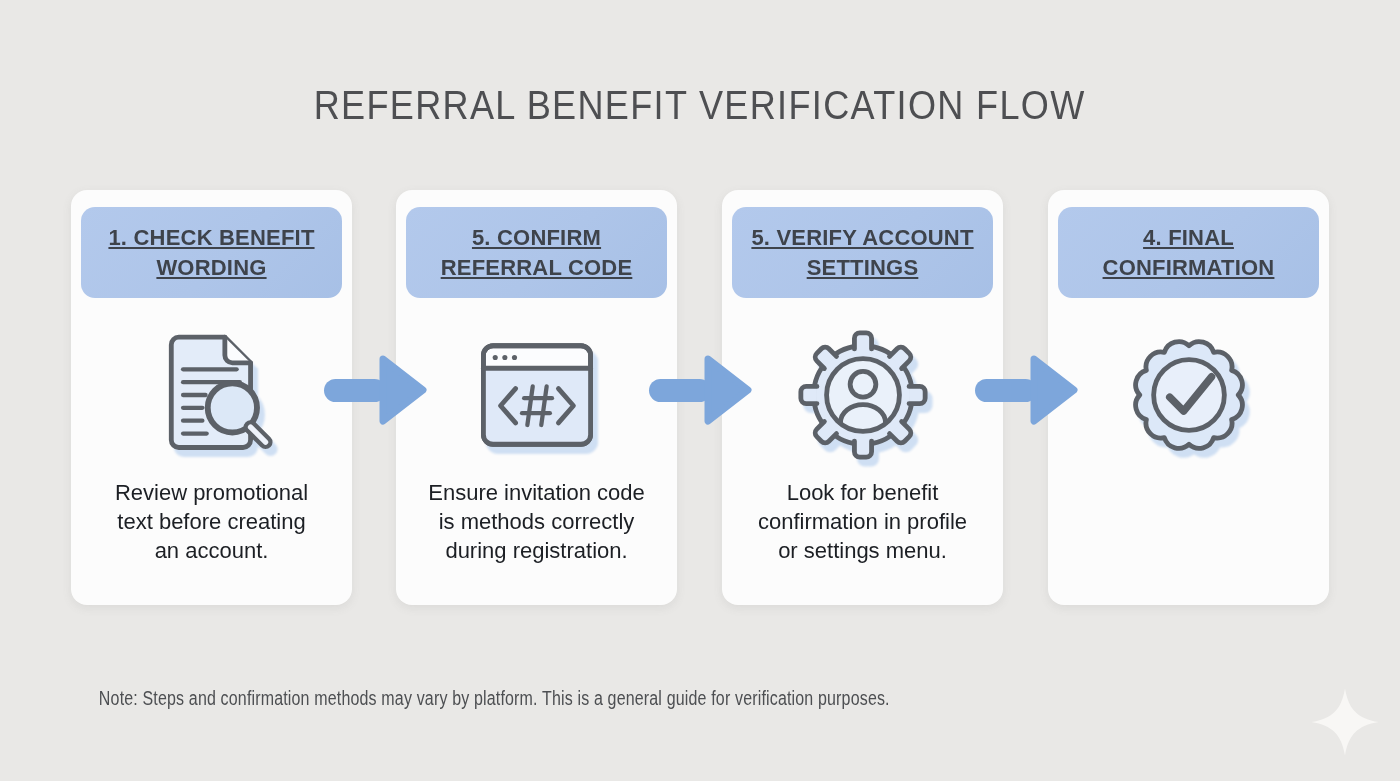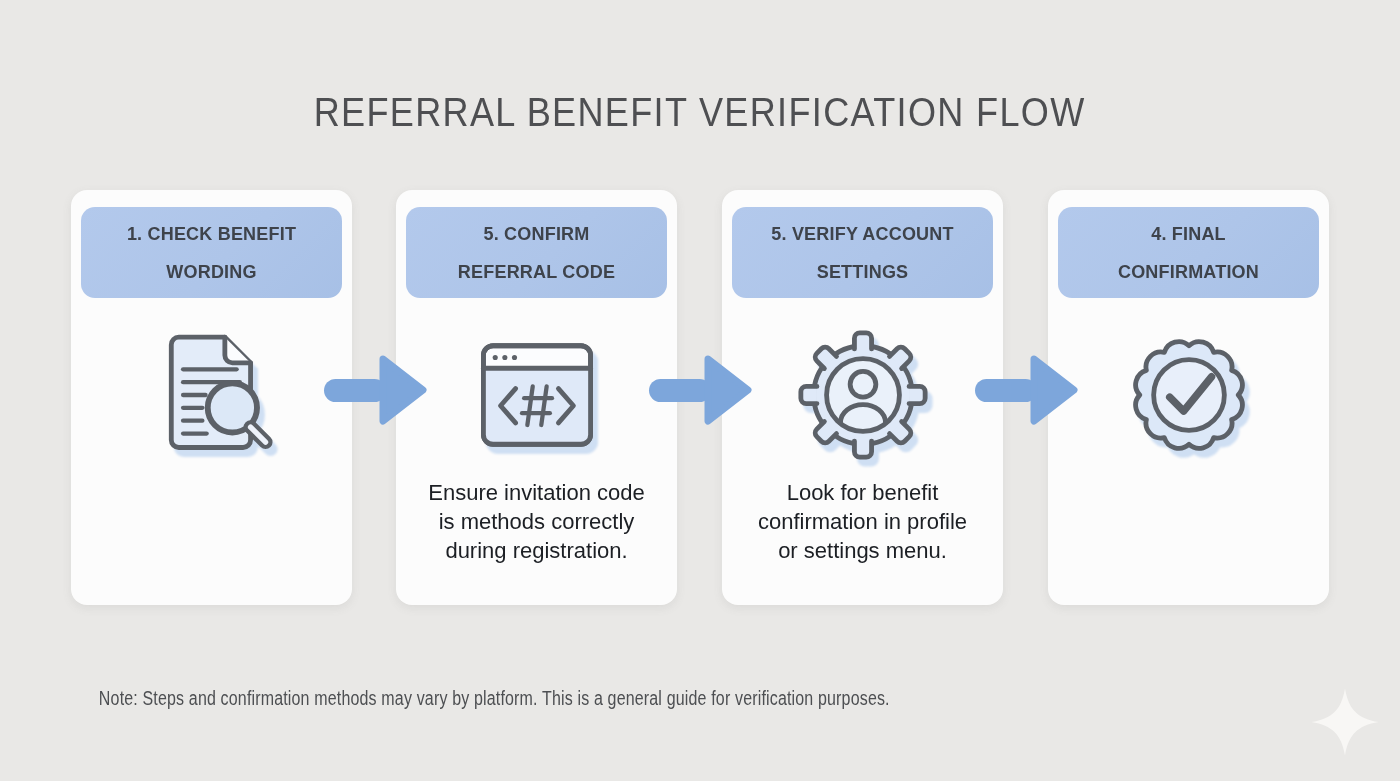--- a/index.html
+++ b/index.html
@@ -2,42 +2,42 @@
 <html style="--background: #e9e8e6; --card: #fcfcfc; --badge: #aec5e9; --badge-text: #3e434b; --title-text: #4e4f52; --body-text: #1c1f24; --note-text: #4d4f52; --arrow: #7da6db; --icon-stroke: #5c6168; --icon-fill: #dfe9f8; --sparkle: #f8f7f5;"><head>
 <meta charset="utf-8">
 <style>
   html,body{margin:0;padding:0;}
   body{
     width:1400px;height:781px;position:relative;overflow:hidden;
     background:var(--background,#e9e8e6);
     font-family:"Liberation Sans","DejaVu Sans",sans-serif;
   }
   .title{
-    position:absolute;top:74px;left:0;right:0;margin:15px;
+    position:absolute;top:74px;left:0;right:0;margin:8px;
     text-align:center;font-weight:400;line-height:46px;
   }
   .title-inner{
     display:inline-block;font-size:41px;letter-spacing:1.5px;
     color:var(--title-text,#4e4f52);transform:scaleX(0.88);
   }
   .card{
     position:absolute;top:190px;width:281px;height:415px;
     background:var(--card,#fcfcfc);border-radius:16px;
     box-shadow:0 3px 10px rgba(100,100,100,0.10);
   }
   .badge{
     position:absolute;left:10px;right:10px;top:17px;height:91px;
     border-radius:14px;
     background:linear-gradient(135deg,#b3c9ec 0%,var(--badge,#aec5e9) 55%,#a7c0e6 100%);
     display:flex;align-items:center;justify-content:center;
     text-align:center;padding:0 4px;
   }
   .badge-text{
-    font-size:18px;font-weight:700;line-height:38px;
-    color:var(--badge-text,#3e434b);white-space:pre-line;letter-spacing:0.2px;
+    font-size:22px;font-weight:700;line-height:30px;
+    color:var(--badge-text,#3e434b);white-space:pre-line;letter-spacing:0.2px;text-decoration:underline;
   }
   .icon-wrap{
     position:absolute;top:130px;left:0;right:0;
     display:flex;justify-content:center;
   }
   .icon-wrap svg{
     width:150px;height:150px;
     filter:drop-shadow(5px 7px 1px #cfdff3);
   }
   .desc{
@@ -77,20 +77,23 @@
           <path d="M43 82 H61"></path>
           <path d="M43 94 H61"></path>
           <path d="M43 106 H65"></path>
         </g>
         <circle cx="89" cy="82" r="23" fill="#dce8f7" stroke-width="5.5"></circle>
         <line x1="106" y1="100" x2="120" y2="114" stroke-width="13"></line>
         <line x1="106" y1="100" x2="120" y2="114" stroke="#edf2fb" stroke-width="5"></line>
       </g>
     </svg>
   </div>
+  <p class="desc">Review promotional
+text before creating
+an account.</p>
 </section>
 
 <section class="card" style="left:396px">
   <div class="badge">
     <span class="badge-text">5. CONFIRM
 REFERRAL CODE</span>
   </div>
   <div class="icon-wrap">
     <svg viewBox="0 0 140 140">
       <g fill="none" stroke="#5c6168" stroke-width="4.5" stroke-linecap="round" stroke-linejoin="round">

